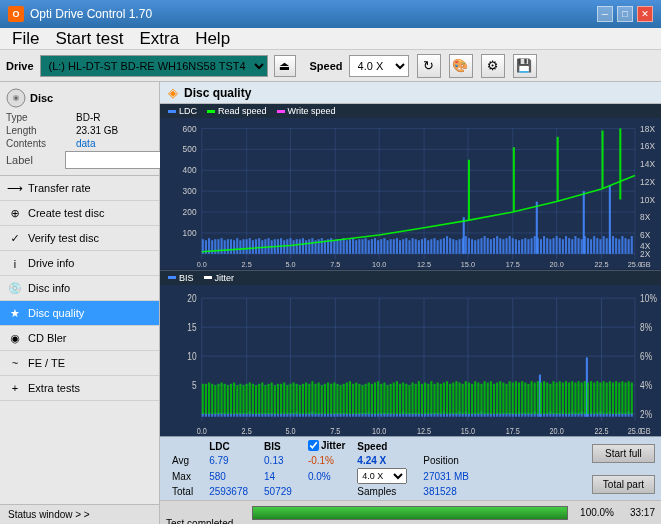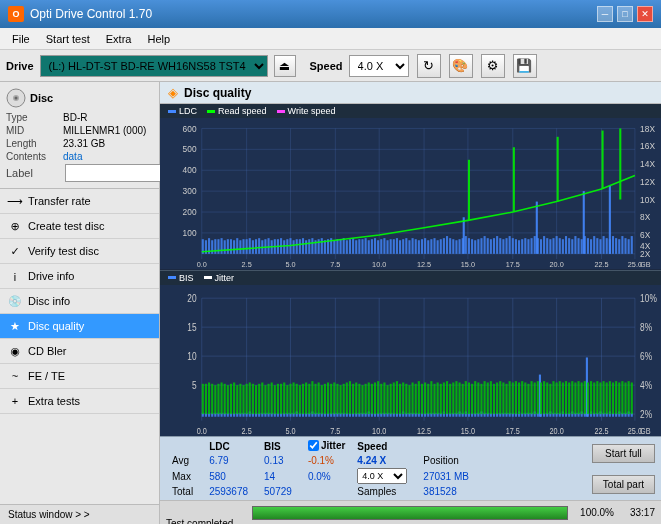--- a/index.html
+++ b/index.html
@@ -8,21 +8,21 @@
     
     .title-bar { background: linear-gradient(to bottom, #4a90d9, #2c6fad); color: white; height: 28px; display: flex; align-items: center; padding: 0 8px; justify-content: space-between; }
     .title-bar-left { display: flex; align-items: center; gap: 6px; font-size: 12px; }
     .title-bar-icon { width: 16px; height: 16px; background: #ff6600; border-radius: 2px; display: flex; align-items: center; justify-content: center; font-size: 9px; color: white; font-weight: bold; }
     .title-bar-controls { display: flex; gap: 4px; }
     .title-btn { width: 16px; height: 16px; background: rgba(255,255,255,0.3); border: 1px solid rgba(255,255,255,0.5); color: white; font-size: 9px; cursor: pointer; display: flex; align-items: center; justify-content: center; }
     .title-btn.close { background: #e74c3c; }
     
     
     .menu-bar { background: #f0f0f0; border-bottom: 1px solid #ccc; height: 22px; display: flex; align-items: center; padding: 0 4px; }
-    .menu-item { padding: 2px 8px; cursor: pointer; font-size: 11px; }
+    .menu-item { padding: 2px 8px; cursor: pointer; font-size: 17px; }
     
     
     .drive-bar { background: #e8e8e8; border-bottom: 1px solid #bbb; height: 32px; display: flex; align-items: center; padding: 0 6px; gap: 6px; }
     .drive-label { font-weight: bold; font-size: 11px; }
     .drive-select { height: 22px; font-size: 11px; border: 1px solid #999; background: #0f766e; padding: 0 4px; min-width: 200px; }
     .drive-btn { width: 22px; height: 22px; border: 1px solid #999; background: linear-gradient(to bottom, #fff, #e0e0e0); cursor: pointer; display: flex; align-items: center; justify-content: center; font-size: 12px; }
     .speed-label { font-weight: bold; margin-left: 8px; }
     .speed-select { height: 22px; font-size: 11px; border: 1px solid #999; background: white; padding: 0 4px; width: 60px; }
     .drive-icon-btn { width: 24px; height: 24px; border: 1px solid #999; background: linear-gradient(to bottom, #fff, #e0e0e0); cursor: pointer; display: flex; align-items: center; justify-content: center; font-size: 13px; margin-left: 2px; }
     
@@ -30,21 +30,21 @@
     .main-content { display: flex; height: calc(524px - 82px); }
     
     
     .left-panel { width: 160px; background: #e8e8e8; border-right: 1px solid #bbb; display: flex; flex-direction: column; flex-shrink: 0; }
     
     
     .disc-section { padding: 6px; border-bottom: 1px solid #bbb; }
     .disc-header { display: flex; align-items: center; gap: 4px; margin-bottom: 4px; }
     .disc-icon { width: 20px; height: 20px; }
     .disc-title { font-weight: bold; font-size: 11px; }
-    .disc-info-row { display: flex; gap: 2px; margin-bottom: 2px; font-size: 10px; }
+    .disc-info-row { display: flex; gap: 15px; margin-bottom: 2px; font-size: 10px; }
     .disc-info-label { color: #444; width: 55px; flex-shrink: 0; }
     .disc-info-value { color: #000; font-weight: 500; }
     .disc-info-value.blue { color: #0066cc; }
     .label-row { display: flex; align-items: center; gap: 4px; margin-top: 2px; }
     .label-input { height: 18px; border: 1px solid #999; background: white; font-size: 10px; flex: 1; padding: 0 2px; }
     .label-btn { width: 18px; height: 18px; border: 1px solid #999; background: linear-gradient(to bottom, #fff, #e0e0e0); cursor: pointer; font-size: 11px; display: flex; align-items: center; justify-content: center; }
     
     
     .nav-items { flex: 1; overflow-y: auto; }
     .nav-item { display: flex; align-items: center; gap: 6px; padding: 5px 8px; cursor: pointer; font-size: 11px; border-bottom: 1px solid #d0d0d0; }
@@ -143,24 +143,20 @@
           <svg class="disc-icon" viewBox="0 0 20 20">
             <circle cx="10" cy="10" r="9" fill="#ddd" stroke="#888" stroke-width="1"></circle>
             <circle cx="10" cy="10" r="3" fill="#aaa"></circle>
             <circle cx="10" cy="10" r="1.5" fill="#666"></circle>
           </svg>
           <span class="disc-title">Disc</span>
         </div>
         <div class="disc-info-row">
           <span class="disc-info-label">Type</span>
           <span class="disc-info-value">BD-R</span>
-        </div>
-        <div class="disc-info-row">
-          <span class="disc-info-label">MID</span>
-          <span class="disc-info-value">MILLENMR1 (000)</span>
         </div>
         <div class="disc-info-row">
           <span class="disc-info-label">Length</span>
           <span class="disc-info-value">23.31 GB</span>
         </div>
         <div class="disc-info-row">
           <span class="disc-info-label">Contents</span>
           <span class="disc-info-value blue">data</span>
         </div>
         <div class="label-row">

